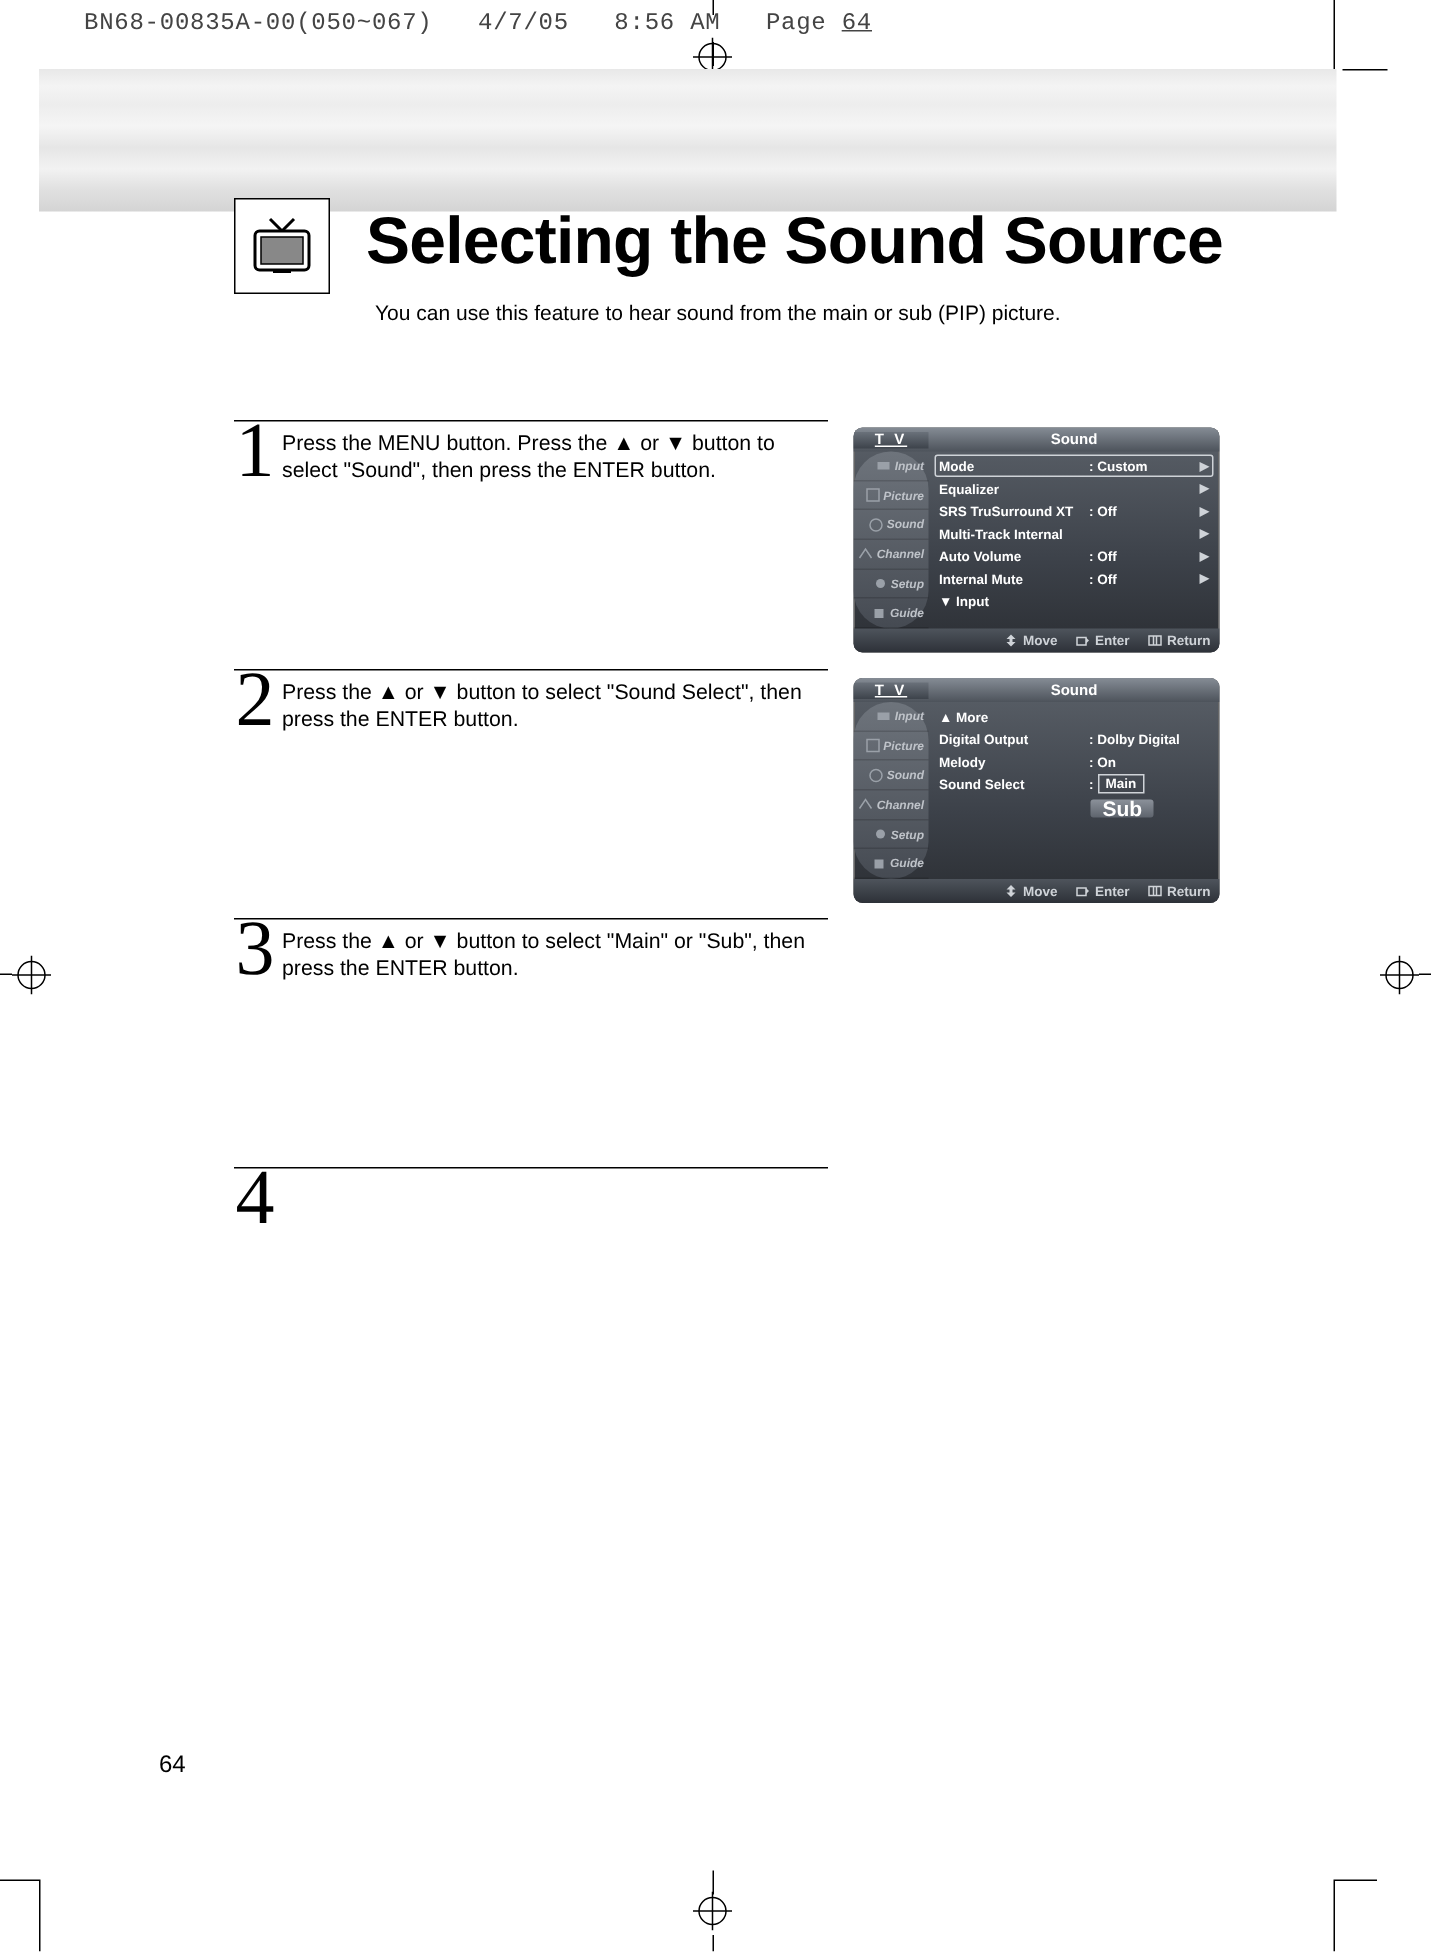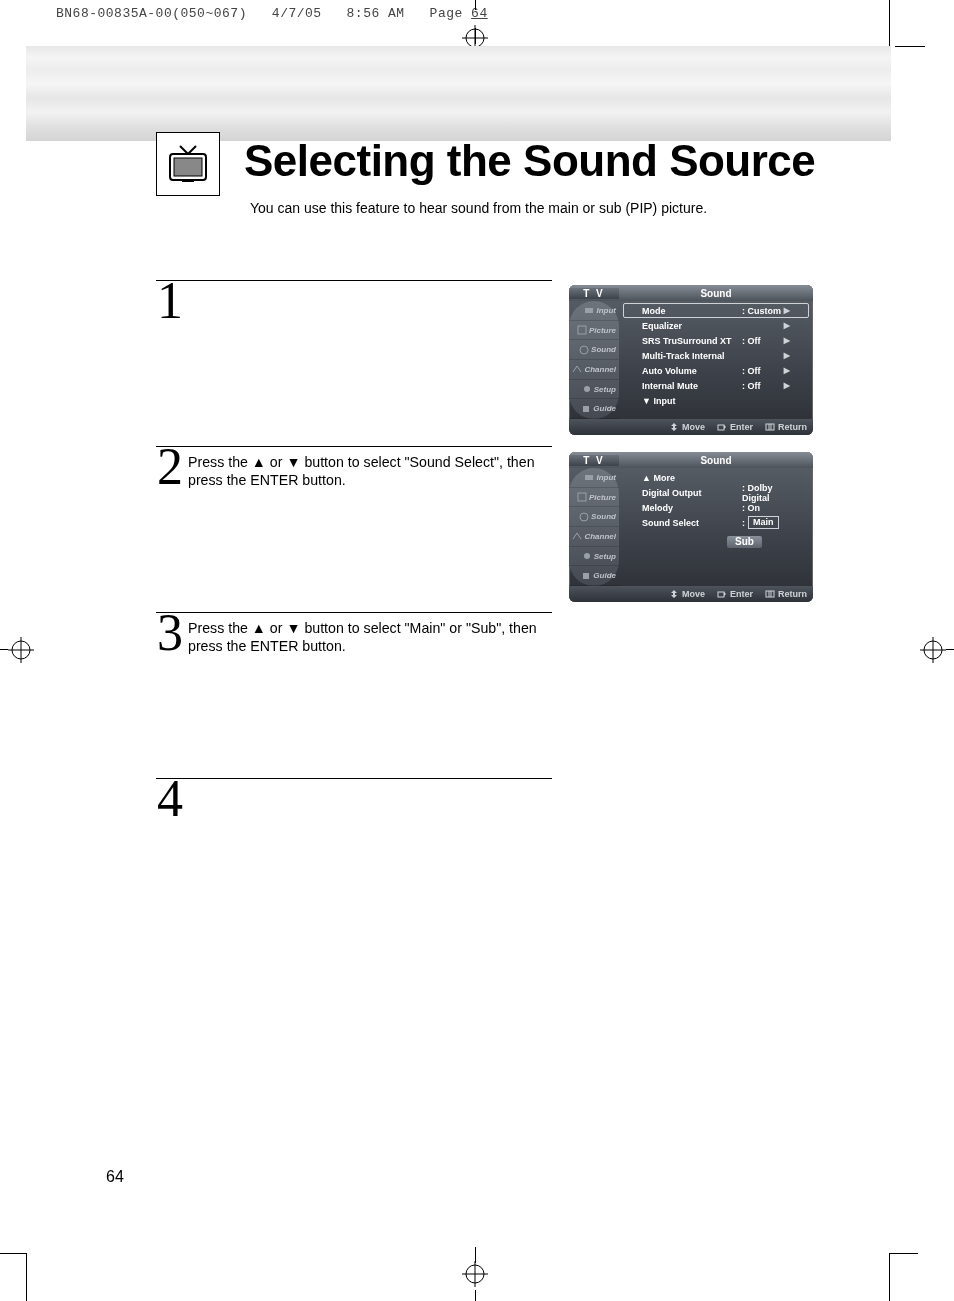--- a/index.html
+++ b/index.html
@@ -9,21 +9,21 @@
     position: relative;
     font-family: Arial, Helvetica, sans-serif;
     background: #fff;
     color: #000;
   }
   .print-header {
     position: absolute;
     top: 6px;
     left: 56px;
     font-family: "Courier New", monospace;
-    font-size: 13px;
+    font-size: 16px;
     letter-spacing: 0.5px;
     color: #444;
   }
   .print-header .underline { text-decoration: underline; }
 
   
   .crop-line-v-top { position:absolute; left:475px; top:0; width:1px; height:10px; background:#000; }
   .crop-line-v-top2{ position:absolute; left:475px; top:28px; width:1px; height:16px; background:#000; }
   .crop-target-top svg { display:block; }
   .crop-target-top { position:absolute; left:462px; top:25px; }
@@ -118,20 +118,21 @@
     color: #fff;
     font-weight: bold;
     font-size: 10px;
     display: flex;
     align-items: center;
   }
   .osd-header .tv {
     width: 50px; text-align: center;
     background: linear-gradient(to bottom,#6a717a,#3d434b);
     letter-spacing: 2px;
+    text-decoration: underline;
   }
   .osd-header .title {
     flex: 1; text-align: center;
     font-weight: bold;
   }
   .osd-body { display: flex; height: 118px; }
   .osd-left {
     width: 50px;
     background: linear-gradient(to bottom,#6e747c,#454a52);
     display: flex; flex-direction: column; border-radius: 25px;
@@ -154,21 +155,21 @@
     display: flex; flex-direction: column;
     gap: 0px;
   }
   .osd-row {
     display: flex;
     align-items: center;
     color: #fff;
     font-size: 9px;
     font-weight: bold;
     height: 15px;
-    padding: 0 19px;
+    padding: 0 3px;
   }
   .osd-row.boxed {
     outline: 1px solid #cfd3d8;
     outline-offset: -1px;
     border-radius: 2px;
   }
   .osd-row .label { flex: 0 0 100px; }
   .osd-row .val   { flex: 1; }
   .osd-row .arrow { width: 8px; text-align:right; color:#cfd3d8; font-size:8px;}
 
@@ -181,21 +182,21 @@
     line-height: 11px;
   }
   .osd-option-sub {
     margin-left: 104px;
     margin-top: 1px;
   }
   .osd-option-sub .pill {
     display:inline-block;
     background: linear-gradient(to bottom,#8b919a,#5e646d);
     padding: 0 8px;
-    font-size: 10px;
+    font-size: 14px;
     font-weight: bold;
     color:#fff;
     border-radius: 2px;
     line-height: 12px;
   }
 
   .osd-footer {
     height: 16px;
     background: linear-gradient(to bottom,#4e545c,#2d3138);
     display: flex;
@@ -282,20 +283,21 @@
     <rect x="16" y="38" width="12" height="2" fill="#000"></rect>
   </svg>
 </div>
 
 <h1 class="page-title">Selecting the Sound Source</h1>
 <div class="subtitle">You can use this feature to hear sound from the main or sub (PIP) picture.</div>
 
 <div id="step1" class="step-block">
   <div class="step-rule"></div>
   <div class="step-num">1</div>
+  <div class="step-text">Press the MENU button. Press the ▲ or ▼ button to select "Sound", then press the ENTER button.</div>
 </div>
 <div id="step2" class="step-block">
   <div class="step-rule"></div>
   <div class="step-num">2</div>
   <div class="step-text">Press the ▲ or ▼ button to select "Sound Select", then press the ENTER button.</div>
 </div>
 <div id="step3" class="step-block">
   <div class="step-rule"></div>
   <div class="step-num">3</div>
   <div class="step-text">Press the ▲ or ▼ button to select "Main" or "Sub", then press the ENTER button.</div>

